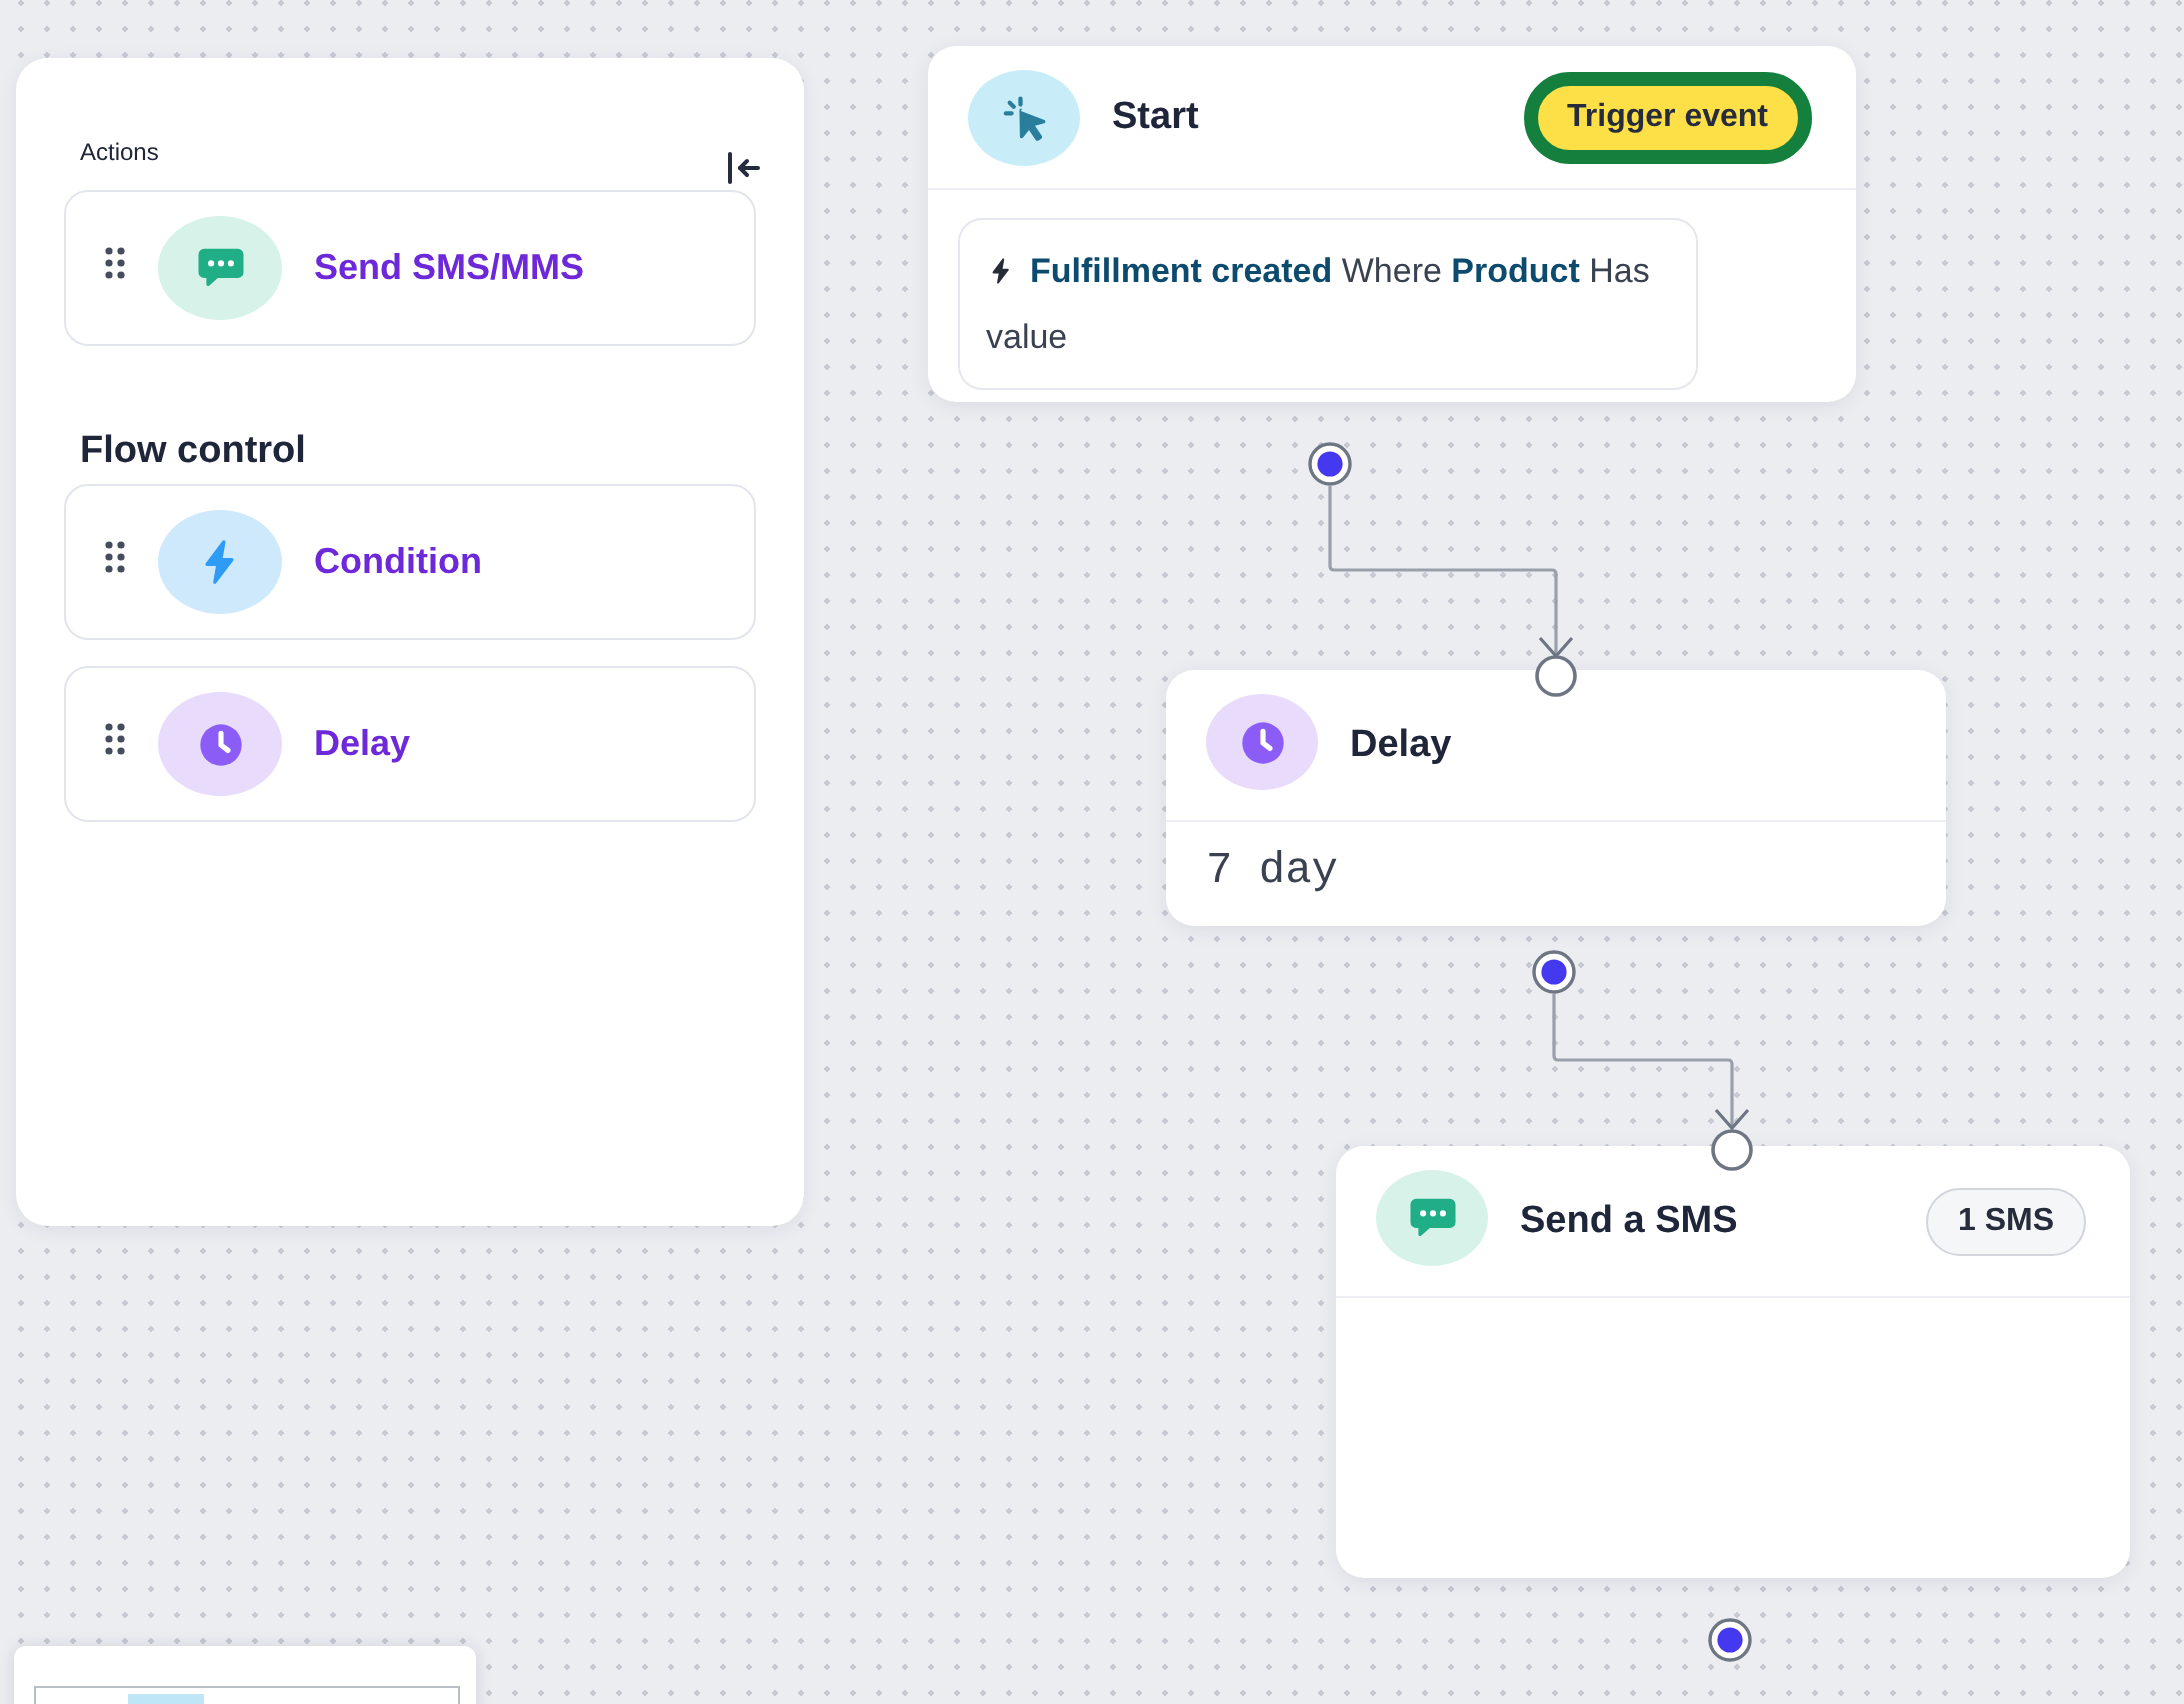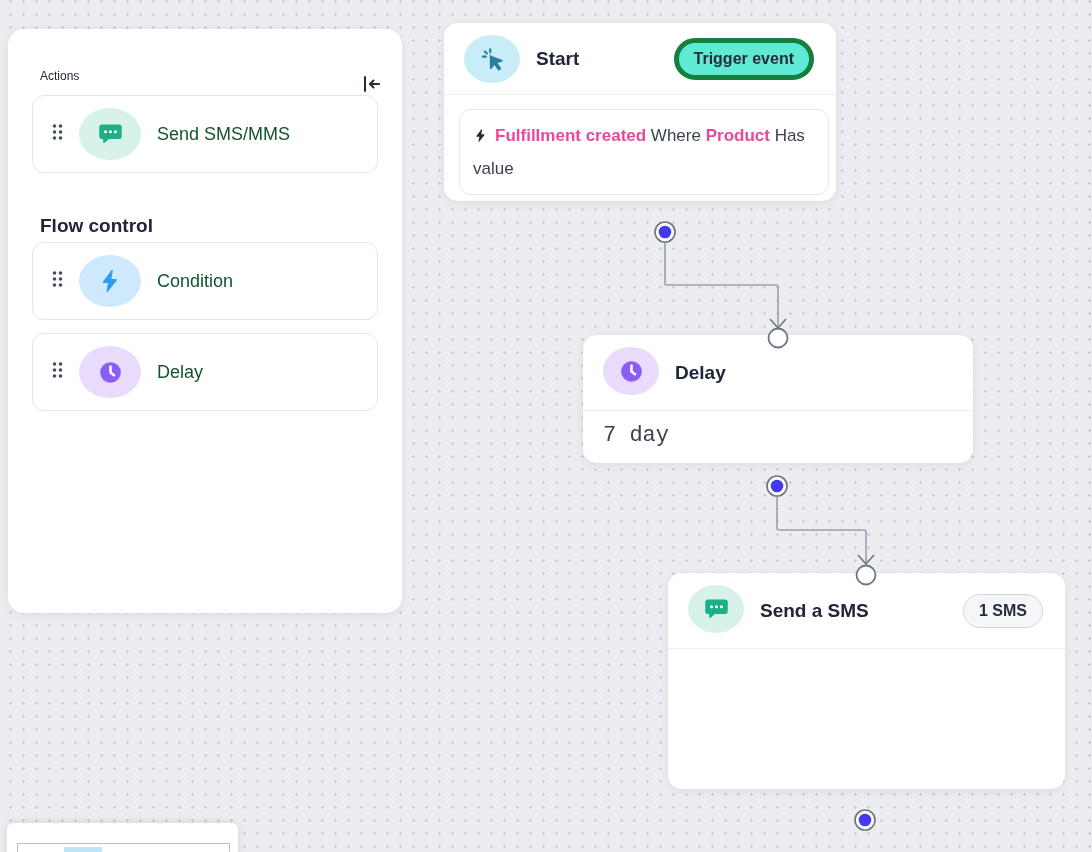--- a/index.html
+++ b/index.html
@@ -12,40 +12,40 @@
   .sidebar{position:absolute;left:8px;top:29px;width:394px;height:584px;background:#fff;
     border-radius:16px;box-shadow:0 2px 10px rgba(25,35,65,.07);}
   .panel-title{position:absolute;left:32px;top:40px;font-size:12px;font-weight:400;color:#20263a;}
   .collapse-btn{position:absolute;right:20px;top:44px;width:22px;height:22px;cursor:pointer;}
   .flow-heading{position:absolute;left:32px;top:186px;font-size:19px;font-weight:700;color:#20263a;}
   .pal-item{position:absolute;left:24px;width:344px;height:76px;background:#fff;
     border:1px solid #e2e5ec;border-radius:12px;cursor:grab;}
   .pal-item .handle{position:absolute;left:18px;top:50%;transform:translateY(-50%);}
   .pal-item .pill{position:absolute;left:46px;top:12px;}
   .pal-item .lbl{position:absolute;left:124px;top:50%;transform:translateY(-50%);
-    font-size:18px;font-weight:400;color:#14532d;}
+    font-size:18px;font-weight:700;color:#6d28d9;}
   .pill{width:62px;height:52px;border-radius:50%;display:flex;align-items:center;justify-content:center;}
   .pill.sm{width:56px;height:48px;}
   .pill.green{background:#d7f2e8;} .pill.cyan{background:#c8edf8;}
   .pill.blue{background:#cfe9fc;} .pill.purple{background:#e9dbfc;} .pill.gray{background:#e4e6eb;}
   
   .node{position:absolute;background:#fff;border-radius:14px;box-shadow:0 2px 10px rgba(25,35,65,.08);cursor:pointer;}
   .node-head{position:relative;height:71px;border-bottom:1px solid #edeef3;}
   .node-head .pill{position:absolute;left:20px;top:12px;}
   .node-title{position:absolute;left:92px;top:50%;transform:translateY(-50%);
     font-size:19px;font-weight:700;color:#20263a;}
   .badge{position:absolute;right:22px;top:50%;transform:translateY(-50%);
     font-size:16px;font-weight:600;color:#262c3b;padding:7px 15px;border-radius:999px;white-space:nowrap;}
-  .badge.trigger{background:#5eead4;border:5px solid #15803d;}
+  .badge.trigger{background:#fde047;border:7px solid #15803d;}
   .badge.sms{background:#f5f6f8;border:1px solid #d2d6dc;}
   #node-start .node-head{height:71px;}
   #node-delay .node-head,#node-sms .node-head{height:75px;}
   .inner-card{position:absolute;left:15px;top:86px;width:342px;border:1px solid #e5e7ee;
     border-radius:12px;padding:9px 13px;font-size:17px;line-height:33px;color:#3a4150;}
-  .inner-card b{color:#ec4899;font-weight:700;}
+  .inner-card b{color:#0c4a6e;font-weight:700;}
   .bolt-inline{vertical-align:-2px;margin-right:7px;}
   .node-body-text{position:absolute;left:20px;font-size:22px;color:#3a4150;font-family:Liberation Mono, monospace;}
   #delay-value{top:88px;}
   #sms-message{top:89px;width:356px;line-height:32px;}
   
   .edges{position:absolute;left:0;top:0;width:1092px;height:852px;pointer-events:none;z-index:5;}
   
   .minimap{position:absolute;left:7px;top:823px;width:231px;height:40px;background:#fff;
     border-radius:6px 6px 0 0;box-shadow:0 0 8px rgba(25,35,65,.12);z-index:6;}
   .minimap-frame{position:absolute;left:10px;right:8px;top:20px;height:30px;background:#fff;
@@ -153,21 +153,21 @@
           <circle cx="12" cy="12" r="9.2" fill="#8b5cf6"></circle>
           <path d="M12 6.8V12l3.1 2.4" fill="none" stroke="#fff" stroke-width="2.3" stroke-linecap="round" stroke-linejoin="round"></path>
         </svg>
       </span>
       <span class="lbl">Delay</span>
     </div>
 
 
   </aside>
 
-  <div class="node" id="node-start" style="left:444px;top:23px;width:392px;height:178px;">
+  <div class="node" id="node-start" style="left:464px;top:23px;width:464px;height:178px;">
     <div class="node-head">
       <span class="pill cyan sm">
         <svg width="27" height="27" viewBox="0 0 24 24">
           <g stroke="#2a7d9b" stroke-width="1.9" stroke-linecap="round">
             <line x1="3.5" y1="9.5" x2="6" y2="9.5"></line>
             <line x1="5.2" y1="4.8" x2="7" y2="6.6"></line>
             <line x1="10" y1="3" x2="10" y2="5.6"></line>
           </g>
           <path d="M10.2 8.4 L20.6 12.4 c.7.27.65 1.27-.07 1.47 l-4.1 1.15 3 4.4 c.3.45.2 1.05-.25 1.36 l-1.1.77 c-.45.3-1.06.2-1.36-.26 l-2.95-4.35 -2.6 3.3 c-.47.6-1.43.27-1.44-.5 l-.2-11.5 c-.01-.63.6-1.07 1.07-.84z" fill="#2a7d9b"></path>
         </svg>

